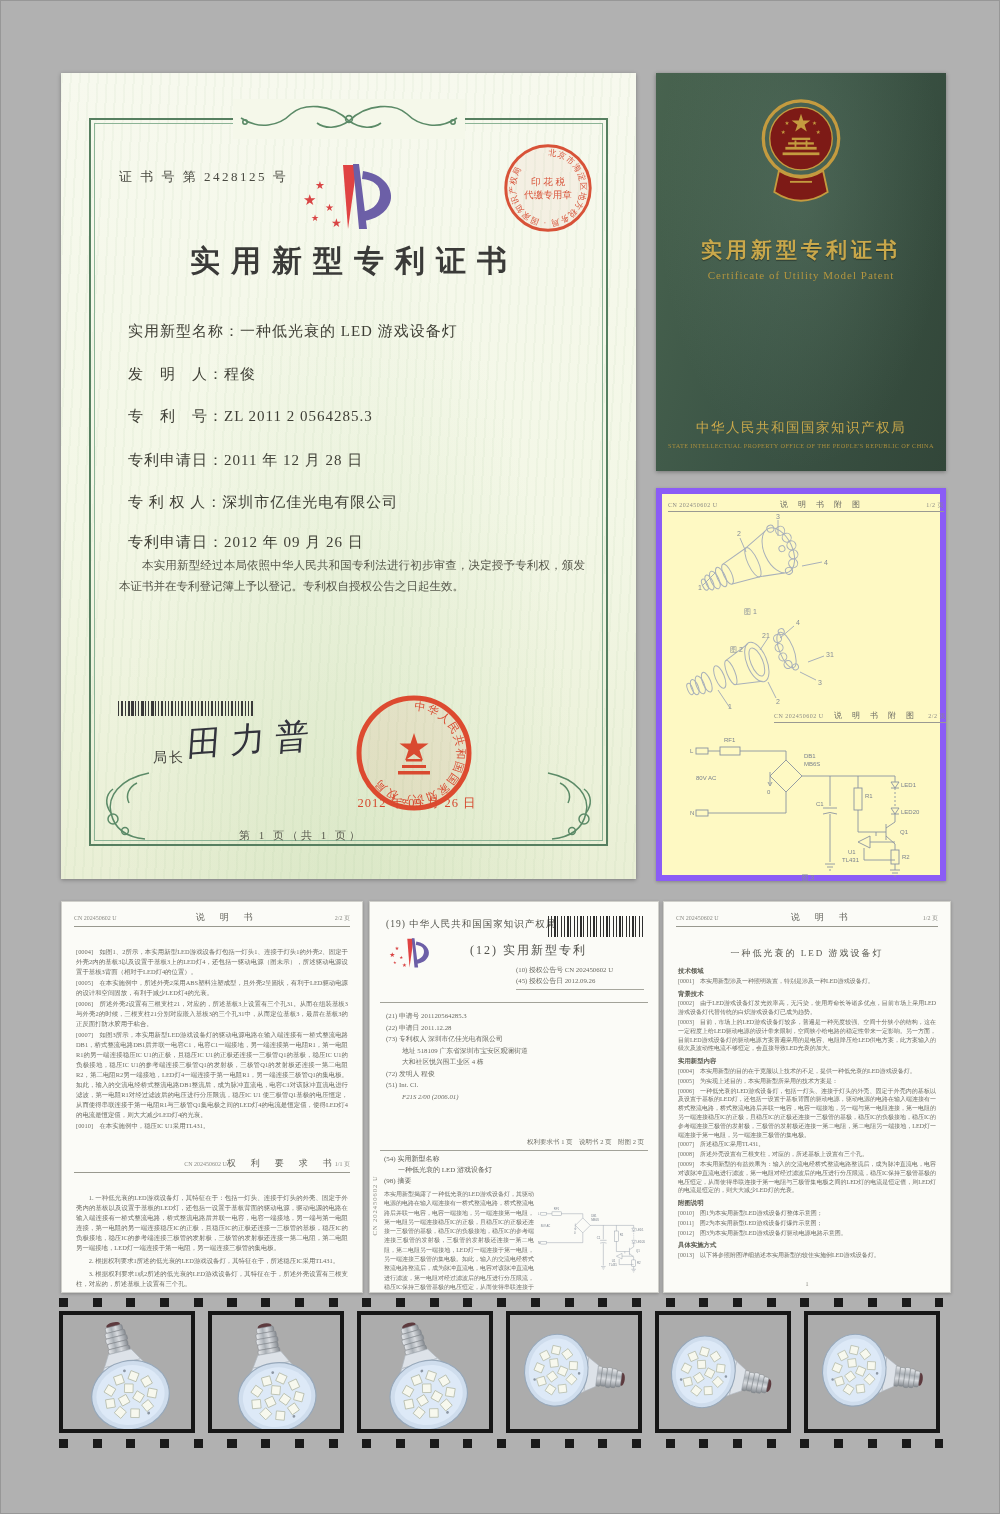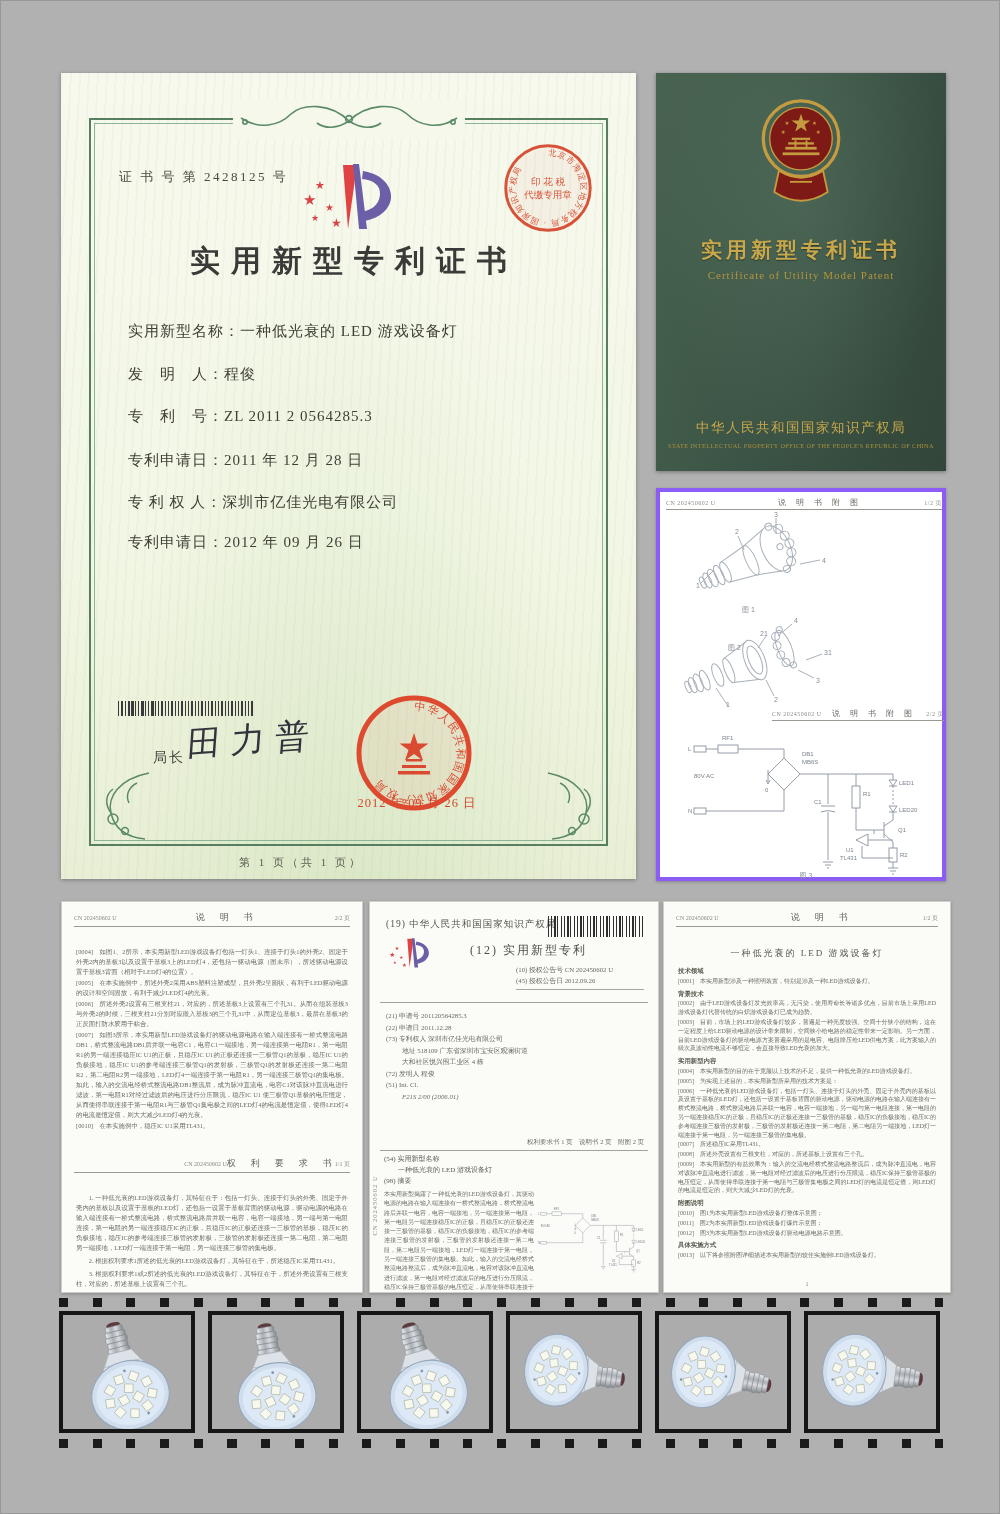--- a/index.html
+++ b/index.html
@@ -23,39 +23,39 @@
   .cert-paras{left:58px;top:482px;width:466px;font-size:11.5px;line-height:21.4px;
     color:#55564a;text-align:justify;}
   .cert-paras p{margin:0;text-indent:2em;}
   .barcode{left:57px;top:628px;width:136px;height:15px;
     background:repeating-linear-gradient(90deg,#3a3a3a 0 1.5px,transparent 1.5px 3px,#3a3a3a 3px 5.5px,transparent 5.5px 7px,#3a3a3a 7px 7.8px,transparent 7.8px 10px);}
   .director{left:92px;top:676px;font-size:14px;color:#474740;letter-spacing:2px;}
   .signature{left:126px;top:644px;font-size:34px;color:#32333c;letter-spacing:10px;
     transform:rotate(-4deg) skewX(-8deg);white-space:nowrap;}
   .seal{left:293px;top:620px;width:120px;height:120px;}
   .seal-date{left:294px;top:722px;width:124px;text-align:center;font-size:12.5px;color:#d6492f;letter-spacing:1px;}
-  .cert-footer{left:0;top:755px;width:480px;text-align:center;font-size:11px;color:#5a5b50;letter-spacing:3px;margin-top:27px;}
+  .cert-footer{left:0;top:755px;width:480px;text-align:center;font-size:11px;color:#5a5b50;letter-spacing:3px;}
   .tax-stamp{left:439px;top:67px;width:96px;height:96px;}
   .sipo-logo{left:240px;top:86px;width:96px;height:80px;}
   .flourish{left:172px;top:26px;width:232px;height:40px;}
   .corner-orn{bottom:36px;width:58px;height:76px;}
   
   .cover{left:655px;top:72px;width:290px;height:398px;
     background:
       radial-gradient(ellipse at 50% 30%, rgba(120,150,130,.25), transparent 70%),
       linear-gradient(105deg,#48634f 0%,#3c5546 45%,#324639 100%);
     box-shadow:0 1px 4px rgba(0,0,0,.35);}
   .cover-title{left:0;top:163px;width:100%;text-align:center;font-size:21px;font-weight:600;
     color:#c9a84b;letter-spacing:4px;text-shadow:0 1px 1px rgba(0,0,0,.4);}
   .cover-title-en{left:0;top:196px;width:100%;text-align:center;font-size:11px;color:#b3953f;letter-spacing:1px;}
   .cover-office{left:0;top:346px;width:100%;text-align:center;font-size:13.5px;color:#c9a84b;letter-spacing:1.5px;}
   .cover-office-en{left:0;top:369px;width:100%;text-align:center;font-size:6.3px;color:#a98e3e;letter-spacing:.4px;}
   .emblem{left:99px;top:14px;width:92px;height:140px;}
   
-  .panel{background:#ffffff;border:4px solid #8b5cf6;box-shadow:0 1px 3px rgba(0,0,0,.25);box-sizing:border-box;}
+  .panel{background:#fef9c3;border:6px solid #8b5cf6;box-shadow:0 1px 3px rgba(0,0,0,.25);box-sizing:border-box;}
   .drawings{left:655px;top:487px;width:290px;height:393px;}
   .dhead{position:absolute;display:flex;justify-content:space-between;align-items:baseline;
     border-bottom:1px solid #9a9a92;padding-bottom:1px;}
   .dhead .s{font-size:6px;color:#8b8b85;letter-spacing:.5px;}
   .dhead .c{font-size:8px;color:#6e6e66;letter-spacing:4px;}
   .dhead1{left:6px;top:5px;width:276px;}
   .dhead2{left:112px;top:216px;width:172px;}
   
   .doc{background:#fbfbf7;border:1px solid #cfcfca;box-shadow:0 1px 3px rgba(0,0,0,.25);
     box-sizing:border-box;overflow:hidden;}
@@ -209,20 +209,21 @@
     <div class="abs cert-title">实用新型专利证书</div>
 
     <div class="abs cert-field" style="top:249px"><span>实用新型名称：</span><span>一种低光衰的 LED 游戏设备灯</span></div>
     <div class="abs cert-field" style="top:292px"><span>发　明　人：</span><span>程俊</span></div>
     <div class="abs cert-field" style="top:334px"><span>专　利　号：</span><span>ZL 2011 2 0564285.3</span></div>
     <div class="abs cert-field" style="top:378px"><span>专利申请日：</span><span>2011 年 12 月 28 日</span></div>
     <div class="abs cert-field" style="top:420px"><span>专 利 权 人：</span><span>深圳市亿佳光电有限公司</span></div>
     <div class="abs cert-field" style="top:460px"><span>专利申请日：</span><span>2012 年 09 月 26 日</span></div>
 
     <div class="abs cert-paras">
+      <p>本实用新型经过本局依照中华人民共和国专利法进行初步审查，决定授予专利权，颁发本证书并在专利登记簿上予以登记。专利权自授权公告之日起生效。</p>
     </div>
 
     <div class="abs barcode"></div>
     <div class="abs director">局长</div>
     <div class="abs signature">田力普</div>
 
     <svg class="abs seal" viewBox="0 0 120 120">
       <defs>
           <path id="sealring" d="M60,17 a43,43 0 1,1 -0.01,0" fill="none"></path>
         </defs>

